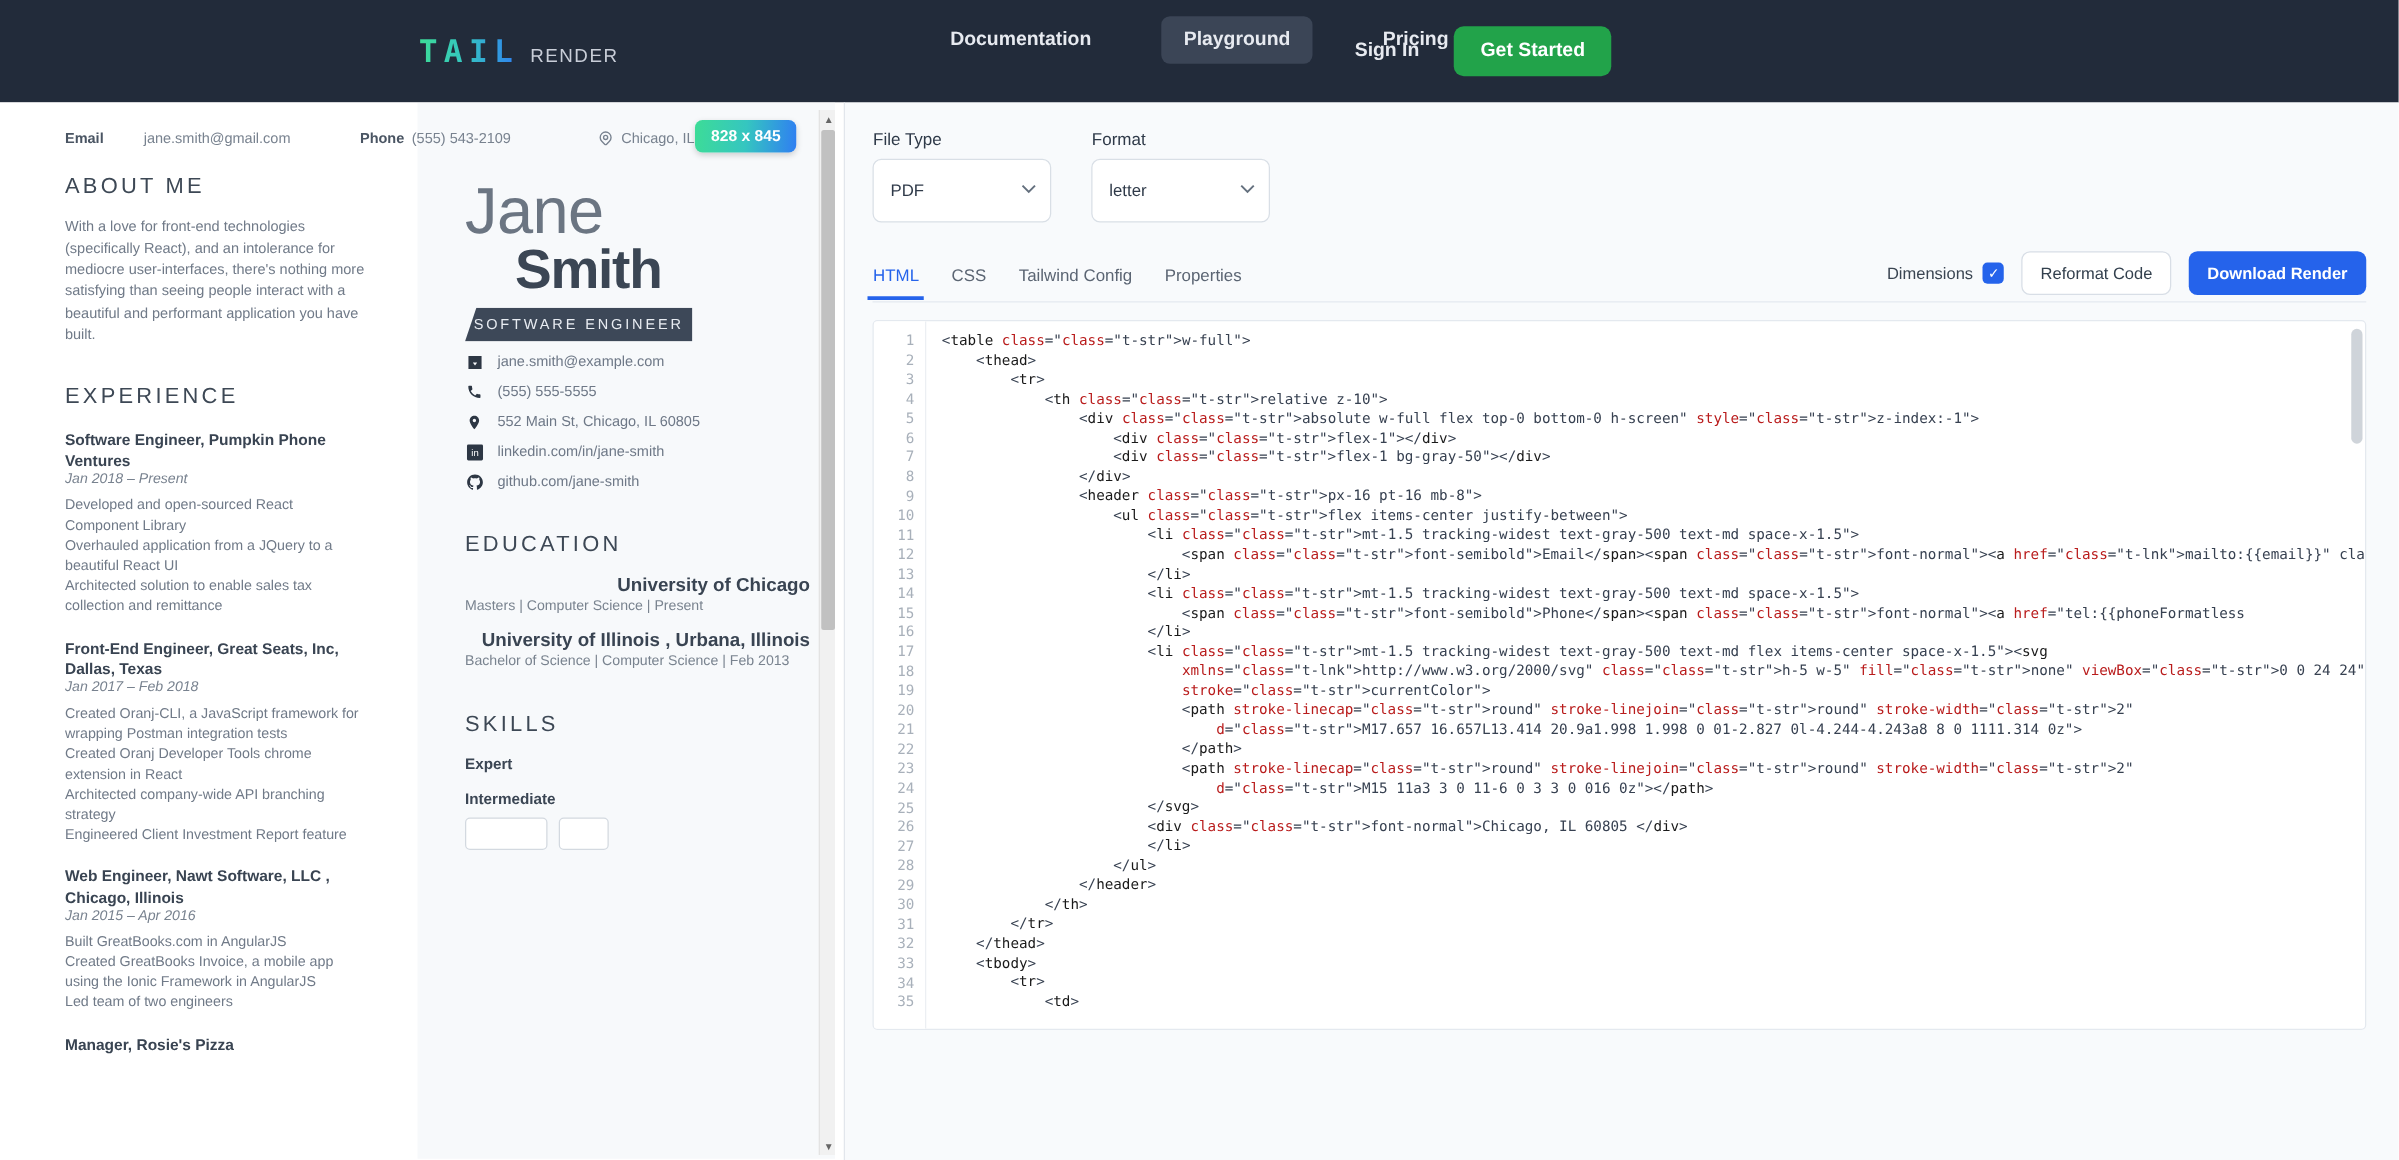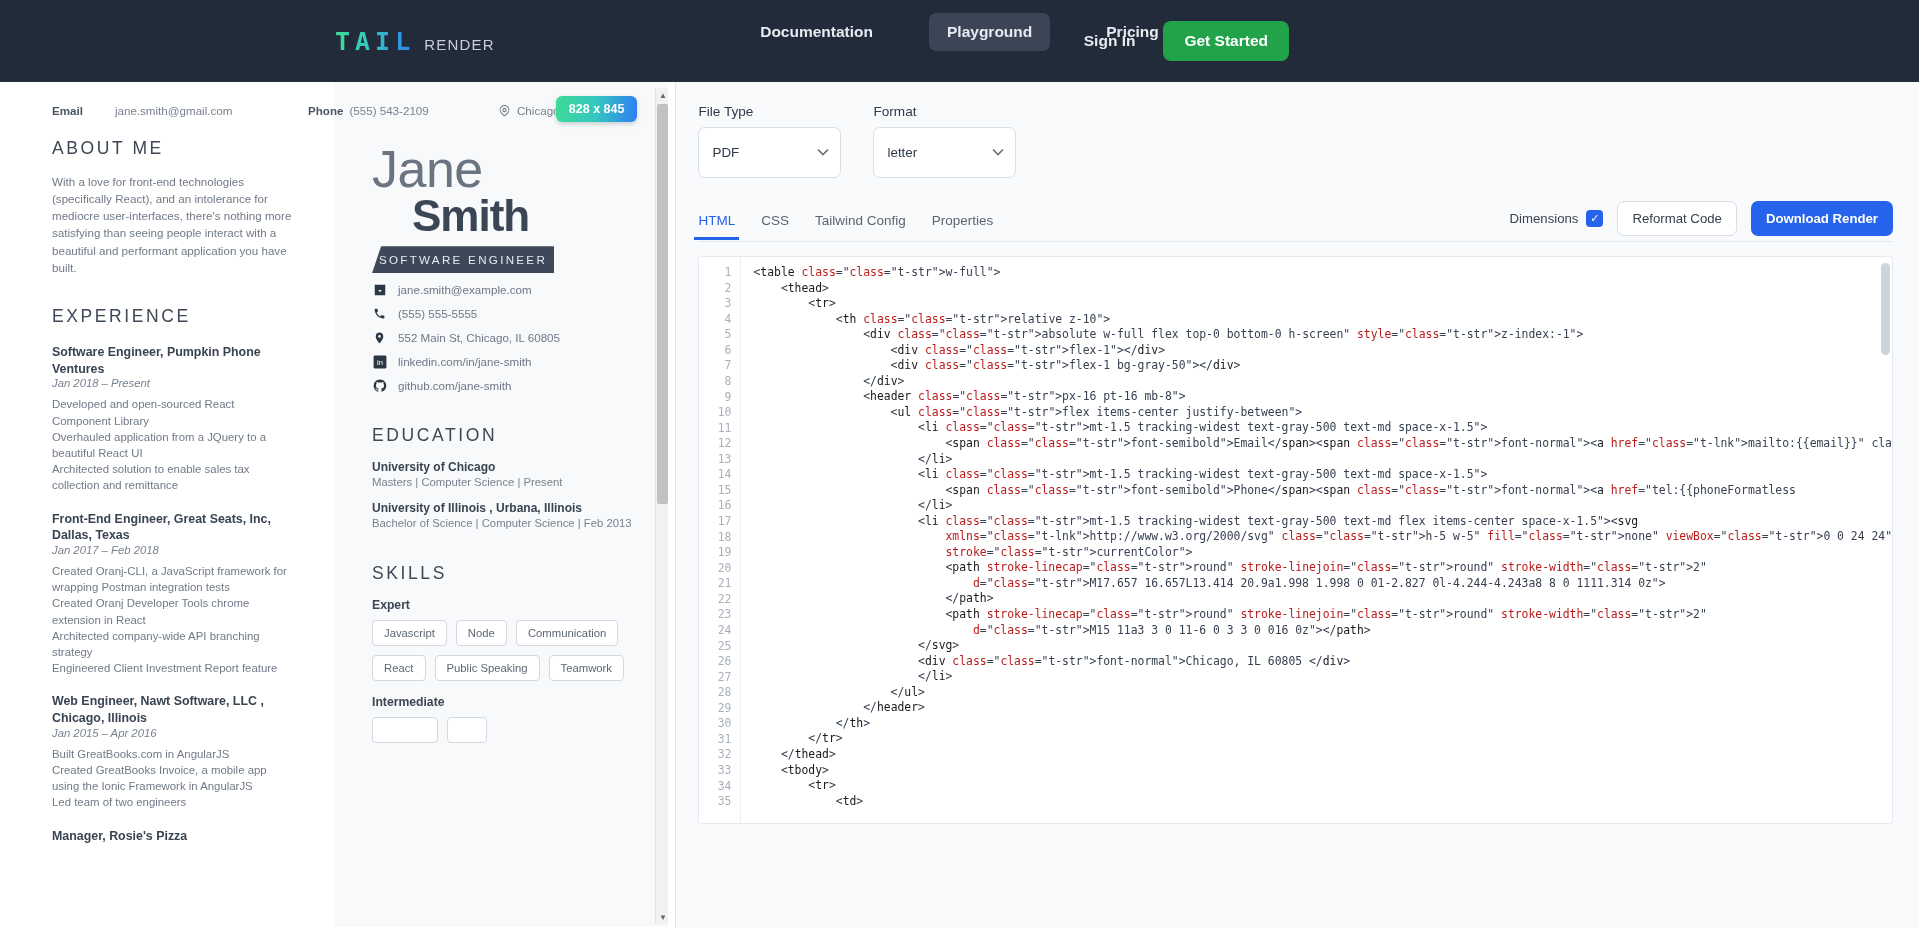--- a/index.html
+++ b/index.html
@@ -104,21 +104,21 @@
     display: flex; color: #5a6472;
   }
   #res-left  { width: 334px; background: #ffffff; padding: 56px 40px 0 52px; }
   #res-right { width: 334px; background: #f7f9fb; padding: 56px 20px 0 38px; }
   #res-top {
     position: absolute; left: 0; top: 0; width: 668px; height: 56px;
     display: flex; align-items: center; padding-left: 52px; z-index: 5;
   }
   #res-top .ct { display: flex; align-items: center; gap: 6px; font-size: 11.6px; color: #78828f; }
   #res-top .ct b { color: #4a5563; font-weight: 700; }
-  #res-top .ct:nth-child(1) { width: 256px; gap: 32px; }
+  #res-top .ct:nth-child(1) { width: 236px; gap: 32px; }
   #res-top .ct:nth-child(2) { width: 190px; }
 
   .res-h {
     font-size: 17.5px; letter-spacing: 2.6px; color: #3d4855;
     font-weight: 400; margin: 0 0 14px 0;
   }
   .res-p { font-size: 11.6px; line-height: 1.48; color: #707a88; }
   .job { margin-top: 17px; }
   .job-title { font-size: 12.4px; font-weight: 700; color: #394452; line-height: 1.35; }
   .job-date { font-size: 11.3px; font-style: italic; color: #78828f; margin-bottom: 7px; }
@@ -132,21 +132,21 @@
     font-size: 11.6px; letter-spacing: 2.3px; font-weight: 400;
     padding: 7px 0 7px 0; text-align: center; width: 182px;
     clip-path: polygon(5% 0, 100% 0, 100% 100%, 0 100%);
   }
   .res-ct {
     display: flex; align-items: center; gap: 11px;
     font-size: 11.6px; color: #6e7887; margin-top: 9px;
   }
   .res-ct .ico { width: 15px; height: 15px; display: flex; align-items: center; justify-content: center; color: #2d3744; flex: 0 0 15px; }
   .edu { margin-top: 13px; }
-  .edu-s { font-size: 12px; font-weight: 700; color: #394452; }
+  .edu-s { font-size: 15px; font-weight: 700; color: #394452; text-align: right; }
   .edu-d { font-size: 11.3px; color: #79838f; margin-top: 2px; }
   .skill-lvl { font-size: 12.2px; font-weight: 700; color: #3b4654; margin: 14px 0 8px; }
   .tagrow { display: flex; flex-wrap: wrap; gap: 9px; }
   .tag {
     border: 1px solid #d3d9e0; border-radius: 4px; background: #fff;
     font-size: 11.3px; color: #5d6775; padding: 6px 11px;
   }
 
   
   #editor-pane {
@@ -358,28 +358,20 @@
           <div class="edu-s">University of Chicago</div>
           <div class="edu-d">Masters | Computer Science | Present</div>
         </div>
         <div class="edu">
           <div class="edu-s">University of Illinois , Urbana, Illinois</div>
           <div class="edu-d">Bachelor of Science | Computer Science | Feb 2013</div>
         </div>
 
         <h2 class="res-h" style="margin-top:34px">SKILLS</h2>
         <div class="skill-lvl">Expert</div>
-        <div class="tagrow">
-          <span class="tag">Javascript</span>
-          <span class="tag">Node</span>
-          <span class="tag">Communication</span>
-          <span class="tag">React</span>
-          <span class="tag">Public Speaking</span>
-          <span class="tag">Teamwork</span>
-        </div>
         <div class="skill-lvl">Intermediate</div>
         <div class="tagrow">
           <span class="tag" style="width:66px;height:26px"></span>
           <span class="tag" style="width:40px;height:26px"></span>
         </div>
       </div>
     </div>
 
     <div id="pv-scroll-v">
       <div class="arrow-up">▲</div>

